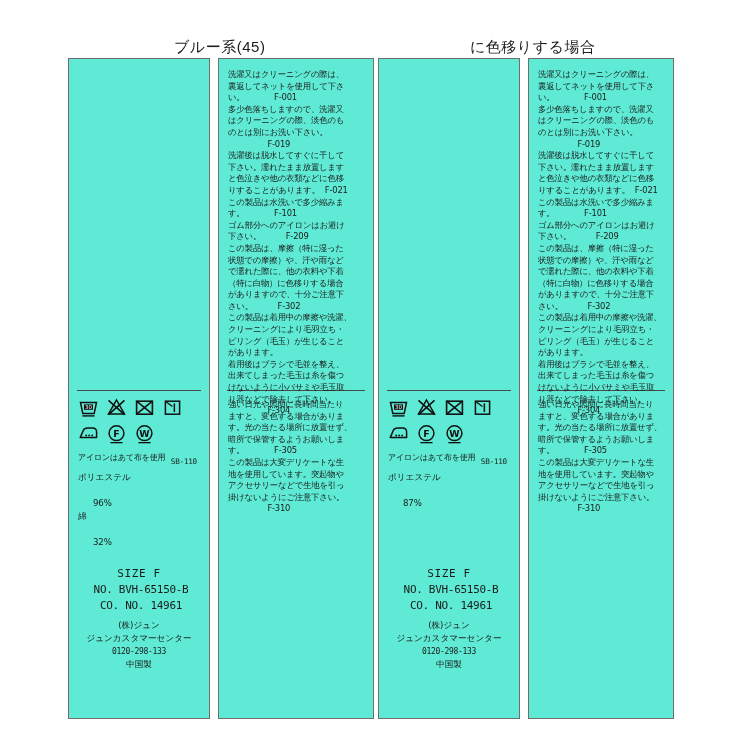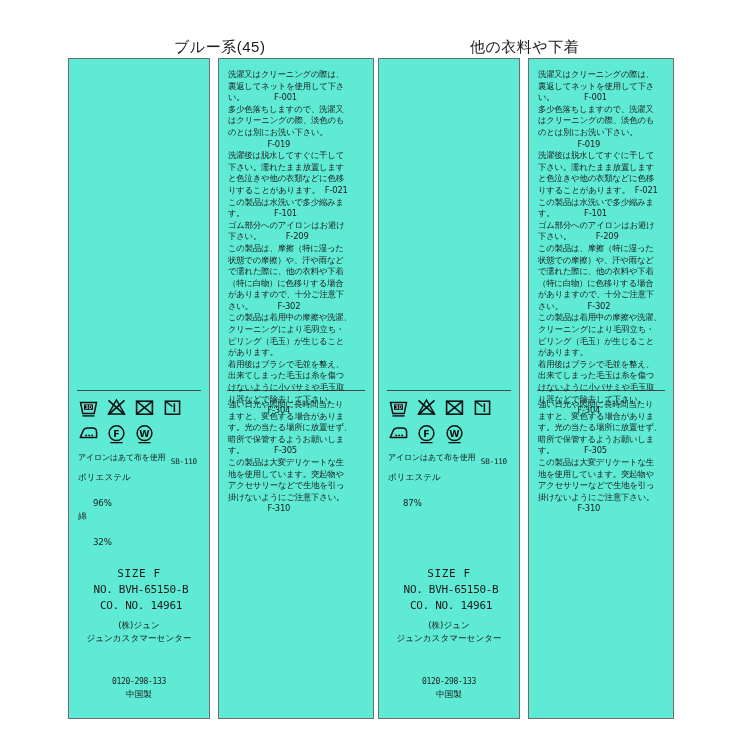--- a/index.html
+++ b/index.html
@@ -155,31 +155,30 @@
     text-align: center;
     font-family: "DejaVu Sans", "Liberation Sans", sans-serif;
     font-size: 8.6px;
     line-height: 13px;
     color: #1b1b1b;
   }
   .company-block .tel {
     font-family: "DejaVu Sans Mono", "Liberation Mono", monospace;
     font-size: 8px;
     letter-spacing: -0.3px;
-    margin-top: 30px;
   }
 </style>
 </head>
 <body>
 
 <div class="stage">
 
   <div class="group-title" id="title-g1">ブルー系(45)</div>
 
-  <div class="group-title" id="title-g2">他の衣料や下着</div>
+  <div class="group-title" id="title-g2">に色移りする場合</div>
 
   <div class="panel" id="panel-a-front">
     <div class="divider"></div>
 
     <div class="symbol-row row1">
 
       <span class="sym">
         <svg width="21" height="21" viewBox="0 0 21 21">
           <path d="M2.5 5.5 L18.5 5.5 L16.2 16.5 L4.8 16.5 Z" fill="none" stroke="#111" stroke-width="1.5"></path>
           <rect x="6" y="7.4" width="9" height="5.4" fill="#111"></rect>

